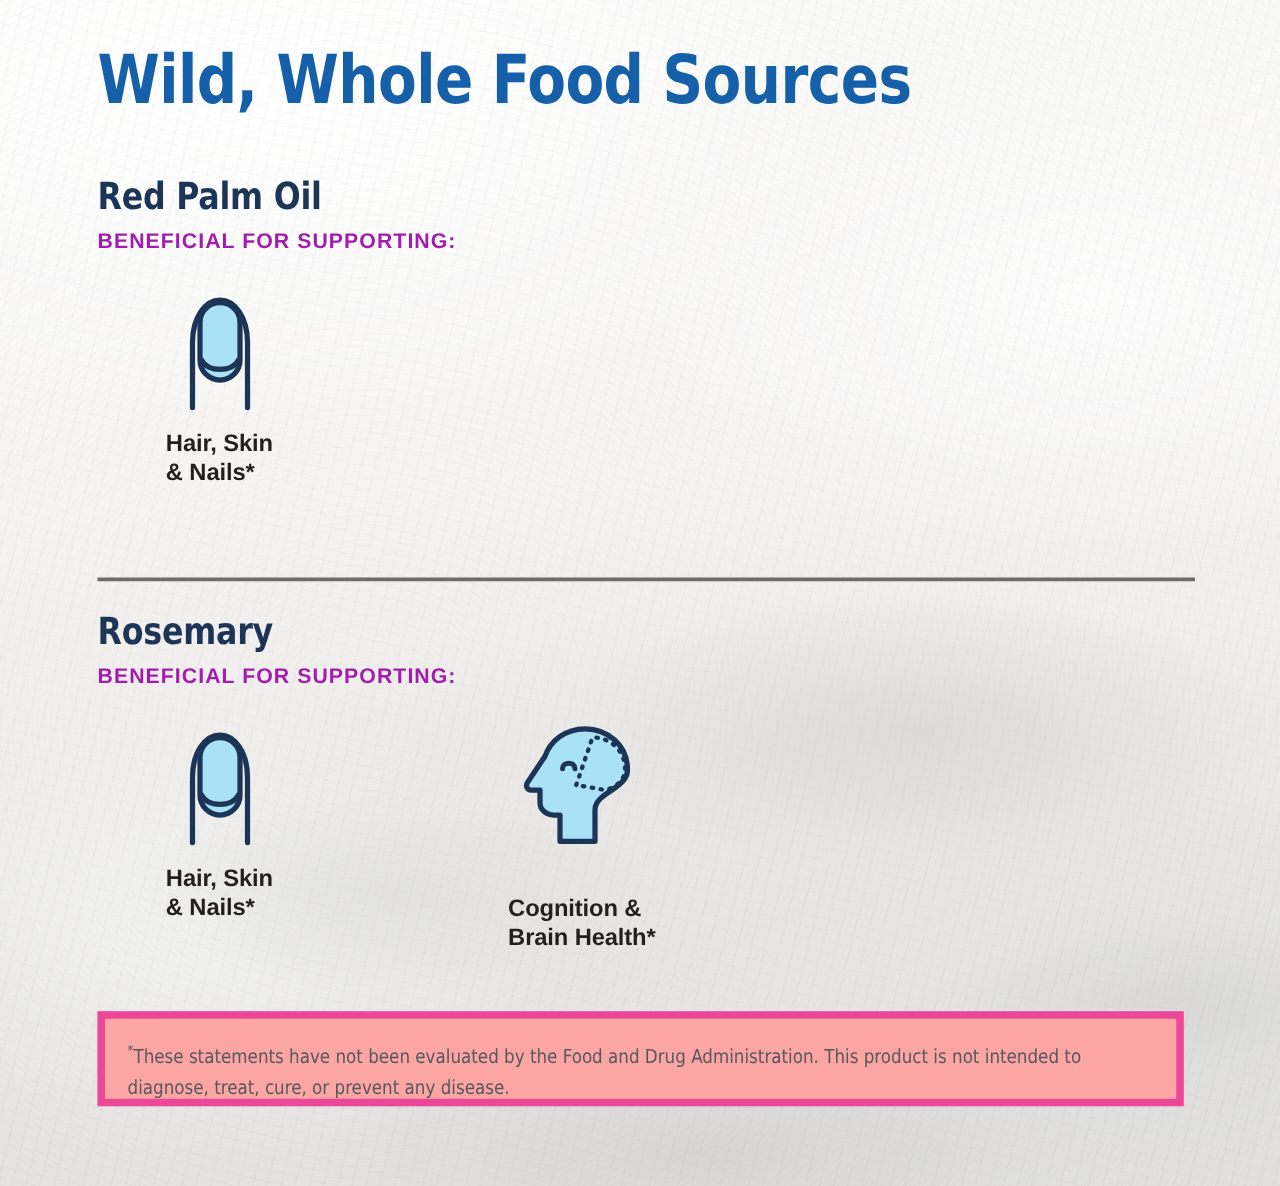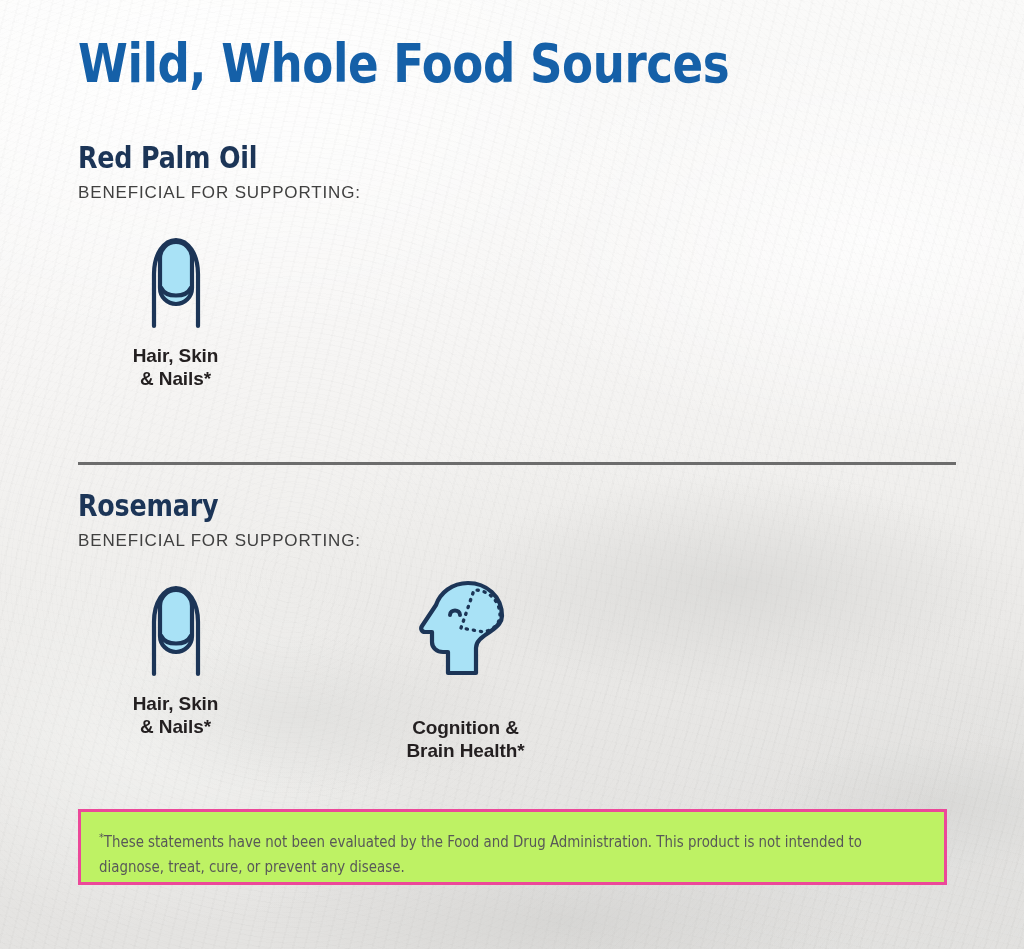--- a/index.html
+++ b/index.html
@@ -61,46 +61,46 @@
 
   .sec-name{
     font-size:30px;line-height:36px;font-weight:bold;
     color:#1c3557;letter-spacing:-.2px;
     font-family:"DejaVu Sans Condensed","Liberation Sans Narrow","Liberation Sans",sans-serif;
     transform:scaleX(.94);transform-origin:left center;
     white-space:nowrap;margin:0;
   }
   .sec-sub{
     font-size:17px;line-height:22px;
-    color:#404040;letter-spacing:.85px;
+    color:#a21caf;letter-spacing:.85px;
     margin-top:6px;white-space:nowrap;
-    font-weight:400;
+    font-weight:700;
   }
 
   .benefits{display:flex;margin-top:26px;}
   .benefit{width:195px;display:flex;flex-direction:column;align-items:center;}
   .benefit-icon{height:100px;display:flex;align-items:center;justify-content:center;}
   .benefit-label{
-    margin-top:14px;text-align:center;
+    margin-top:14px;
     font-size:19px;line-height:23px;font-weight:bold;
     color:#231f20;letter-spacing:-.1px;
     white-space:pre-line;
   }
 
   
   .divider{
     position:absolute;left:78px;top:462px;
     width:878px;height:3px;background:#6c6c6c;
   }
 
   
   .disclaimer{
     position:absolute;left:78px;top:809px;
     width:869px;height:76px;
-    background:#bef264;border:3px solid #ec4899;
+    background:#fca5a5;border:6px solid #ec4899;
     box-sizing:border-box;
     padding:18px 20px 0 18px;
   }
   .disclaimer-text{
     font-size:15.5px;line-height:25px;color:#585858;
     font-family:"DejaVu Sans Condensed","Liberation Sans Narrow","Liberation Sans",sans-serif;
     transform:scaleX(.96);transform-origin:left top;
     margin:0;
   }
   sup.star{font-size:11px;vertical-align:super;line-height:0;}

